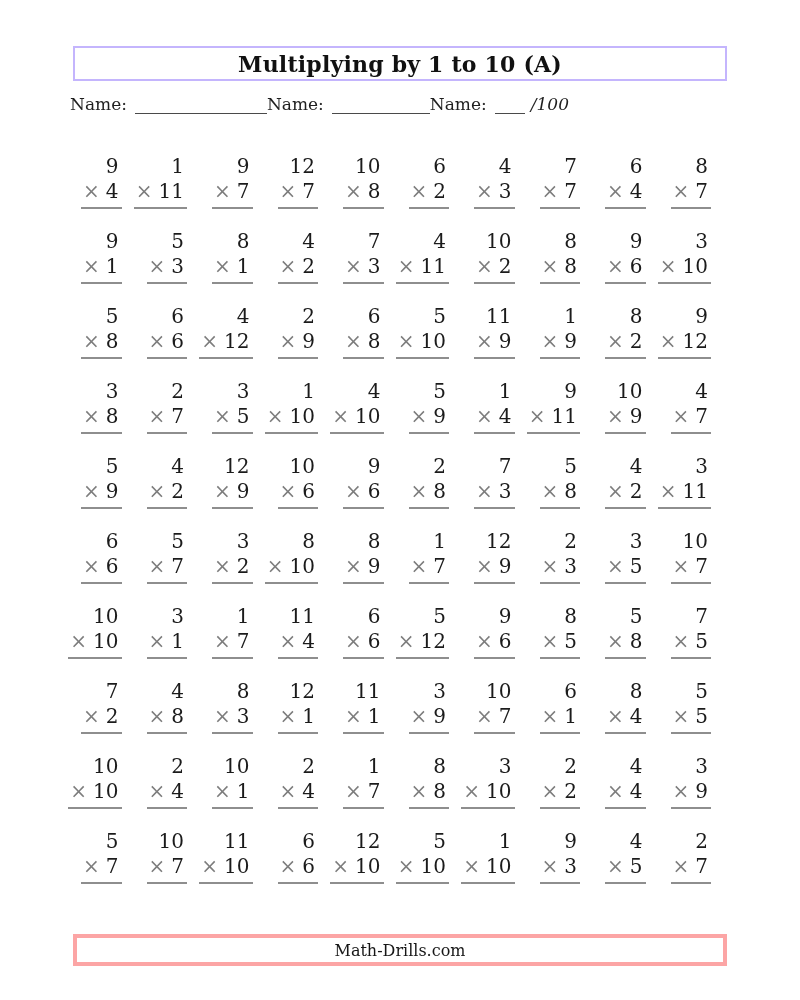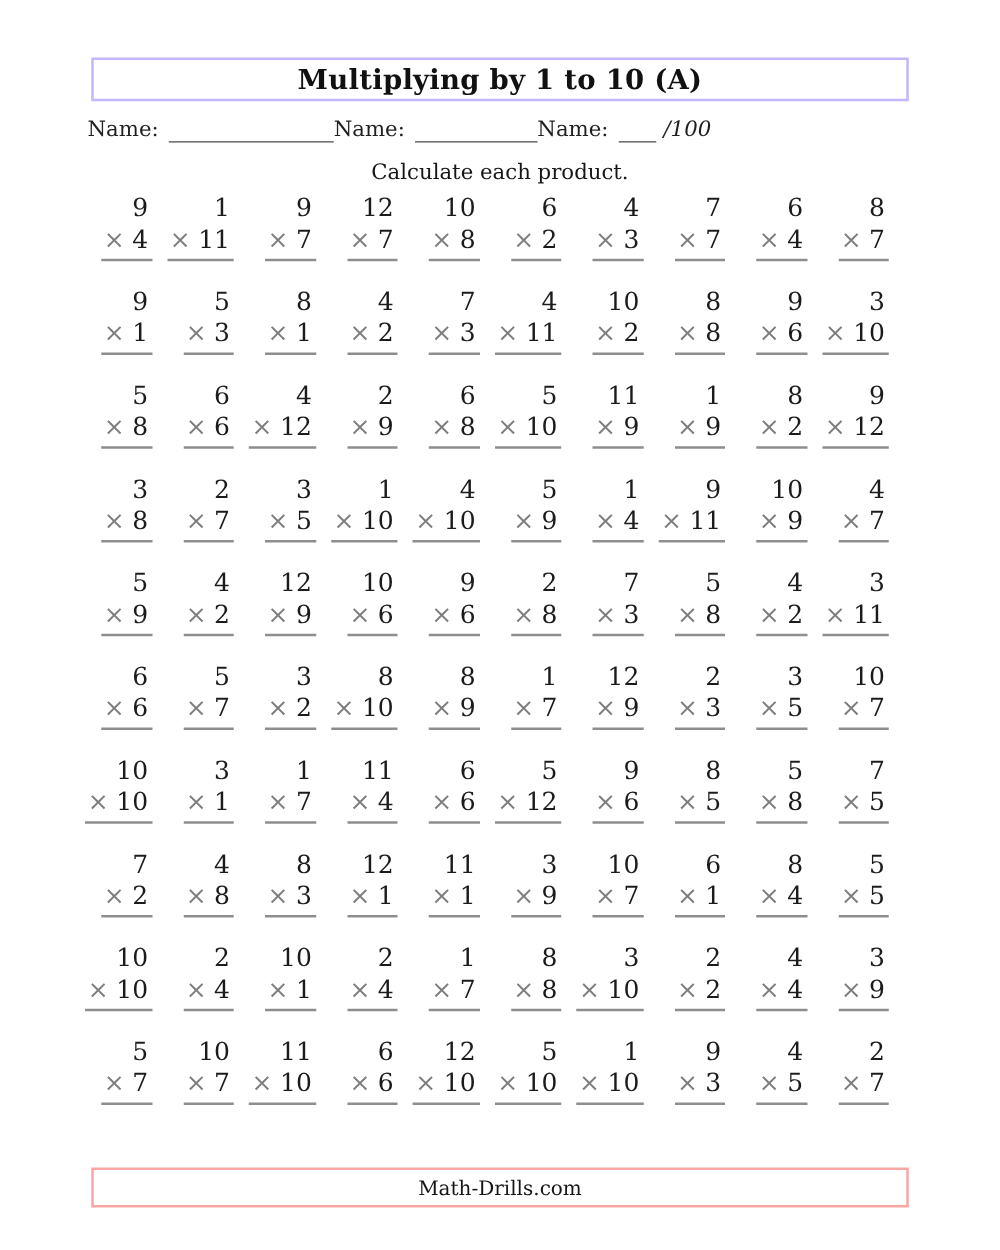--- a/index.html
+++ b/index.html
@@ -84,21 +84,21 @@
     color: #1b1b1b;
   }
   .p-bottom .times {
     color: #7d7d7d;
     margin-right: 6px;
   }
   .footer-box {
     position: absolute;
     left: 73px; top: 934px;
     width: 654px; height: 32px;
-    border: 2px solid #fca5a5;
+    border: 4px solid #fca5a5;
     display: flex; align-items: center; justify-content: center;
   }
   .footer-box .footer-text { font-size: 16px; color: #161616; }
 </style>
 </head>
 <body>
 
 <div class="page">
 
   <div class="title-box">
@@ -114,21 +114,20 @@
       <span class="info-label">Name:</span>
       <span class="write-line date-line"></span>
     </span>
     <span class="info-group">
       <span class="info-label">Name:</span>
       <span class="write-line score-line"></span>
       <span class="score-denom">/100</span>
     </span>
   </div>
 
-  <div class="instruction">Calculate each product.</div>
 
   <div class="grid">
       <div class="cell">
         <div class="problem">
           <div class="p-top">9</div>
           <div class="p-bottom"><span class="times">×</span><span>4</span></div>
         </div>
       </div>
       <div class="cell">
         <div class="problem">

